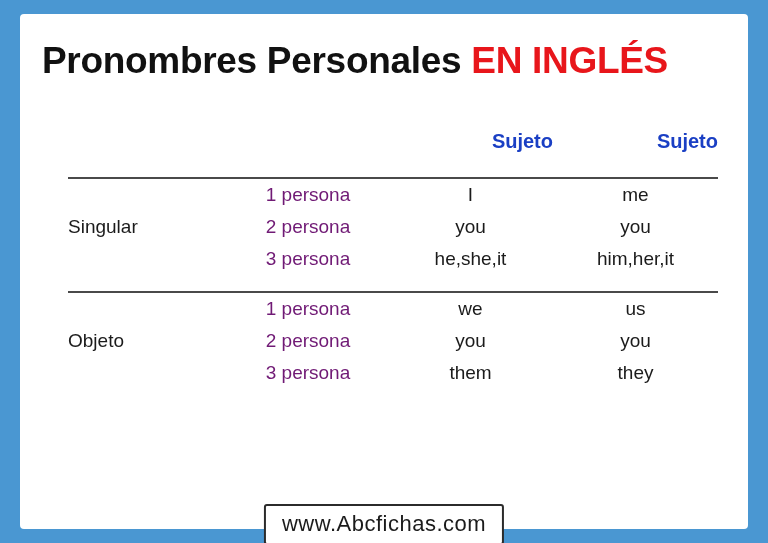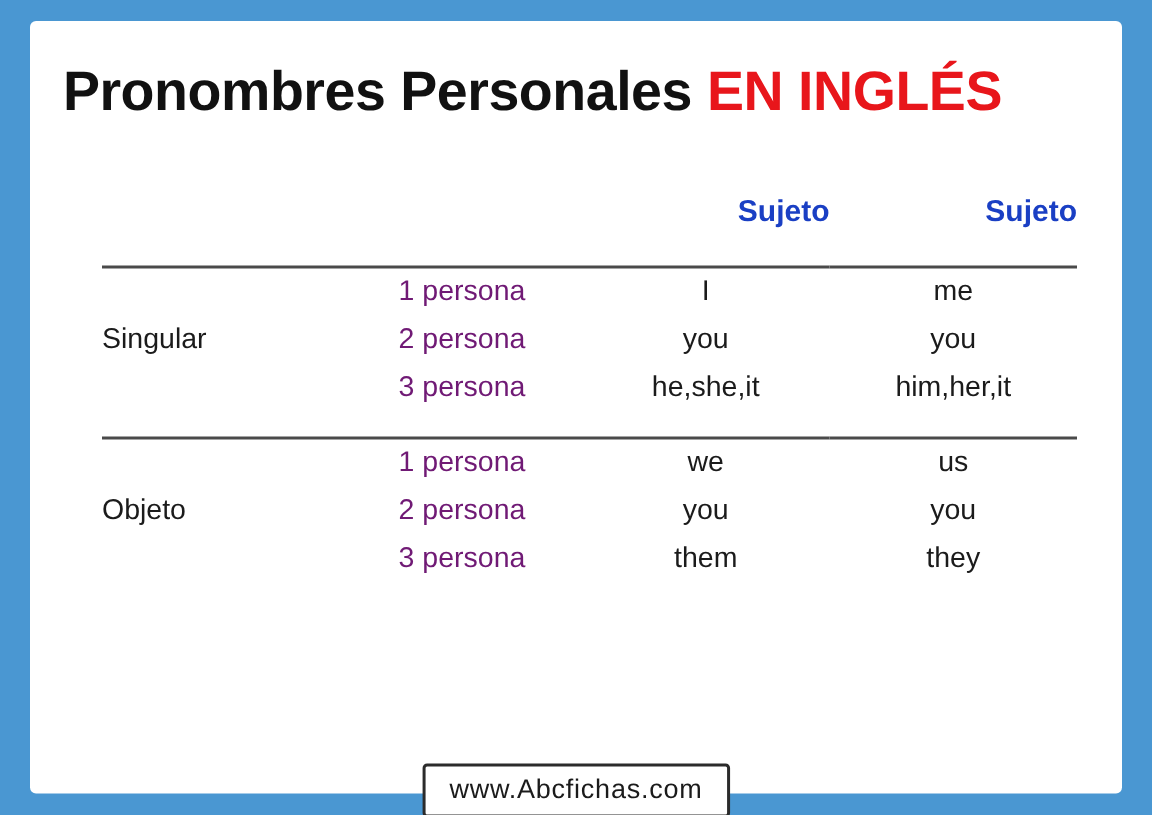--- a/index.html
+++ b/index.html
@@ -95,21 +95,21 @@
     position: absolute;
     left: 50%;
     transform: translateX(-50%);
     bottom: -16px;
     background: #ffffff;
     border: 2px solid #2b2b2b;
     border-radius: 3px;
     padding: 5px 16px 6px 16px;
   }
   .footer-text {
-    font-size: 18px;
+    font-size: 22px;
     color: #1b1b1b;
     white-space: nowrap;
     letter-spacing: 0.5px;
   }
 </style>
 </head>
 <body>
 
 <div class="page">
 

